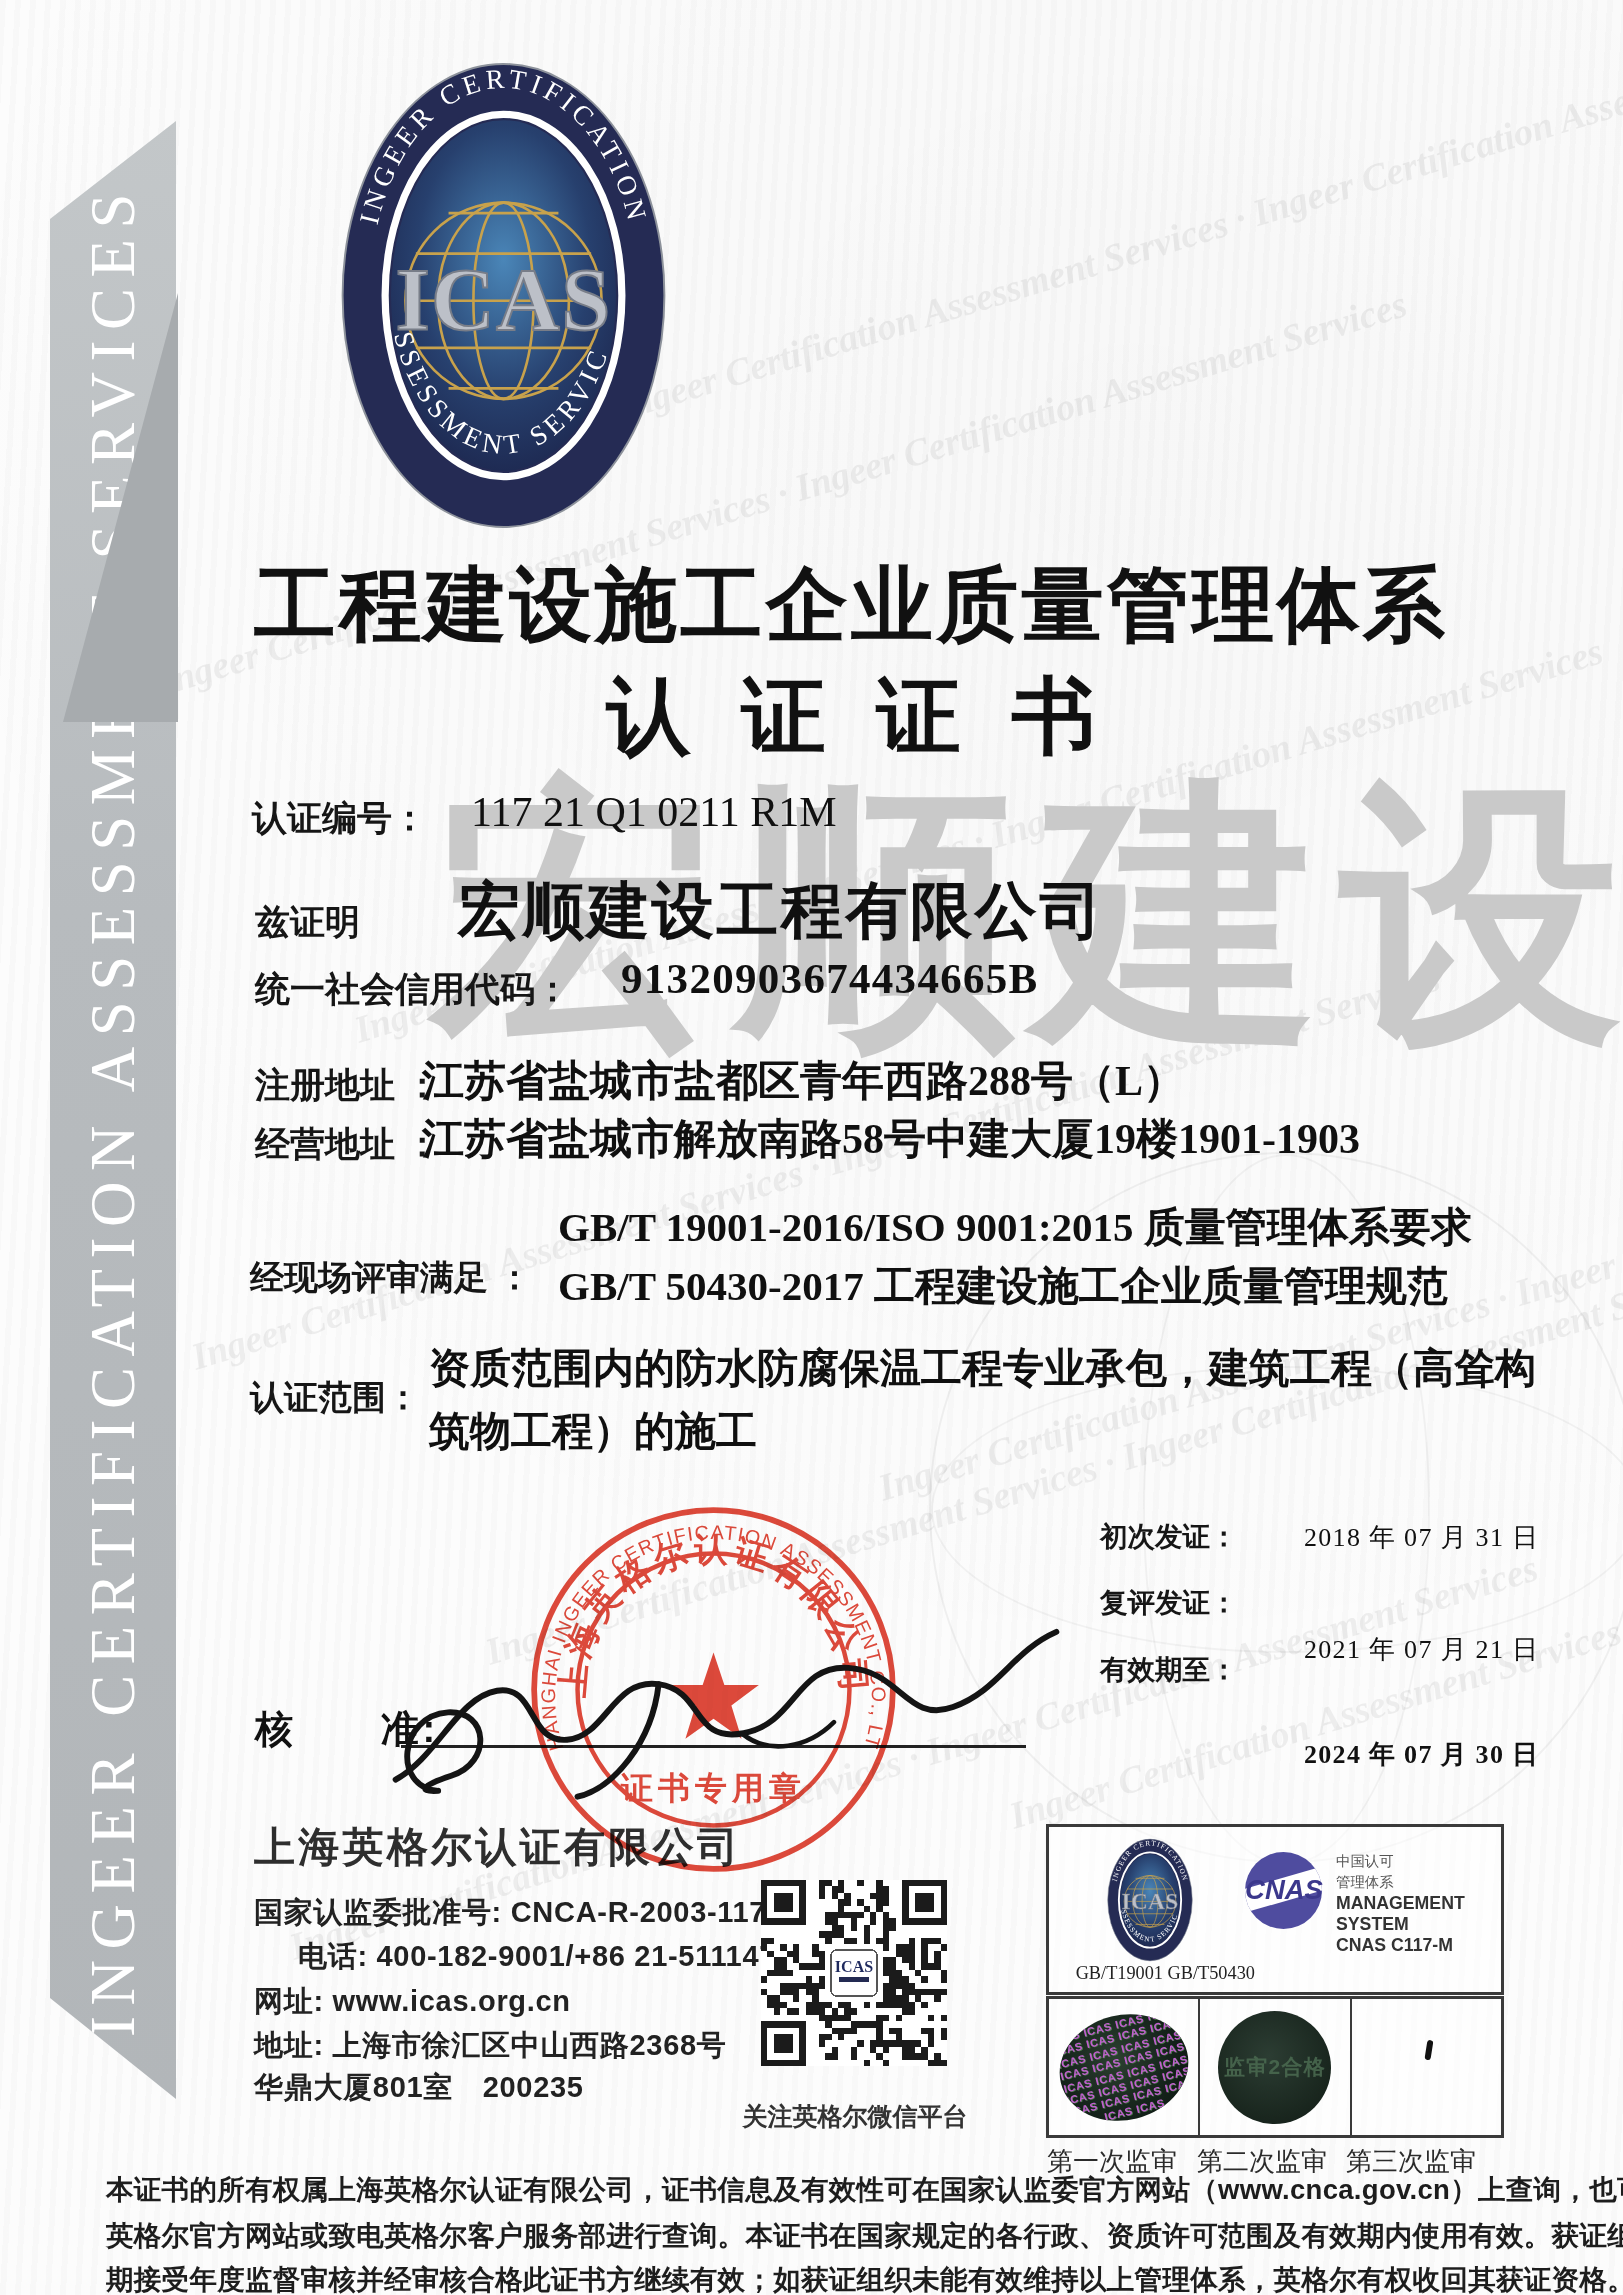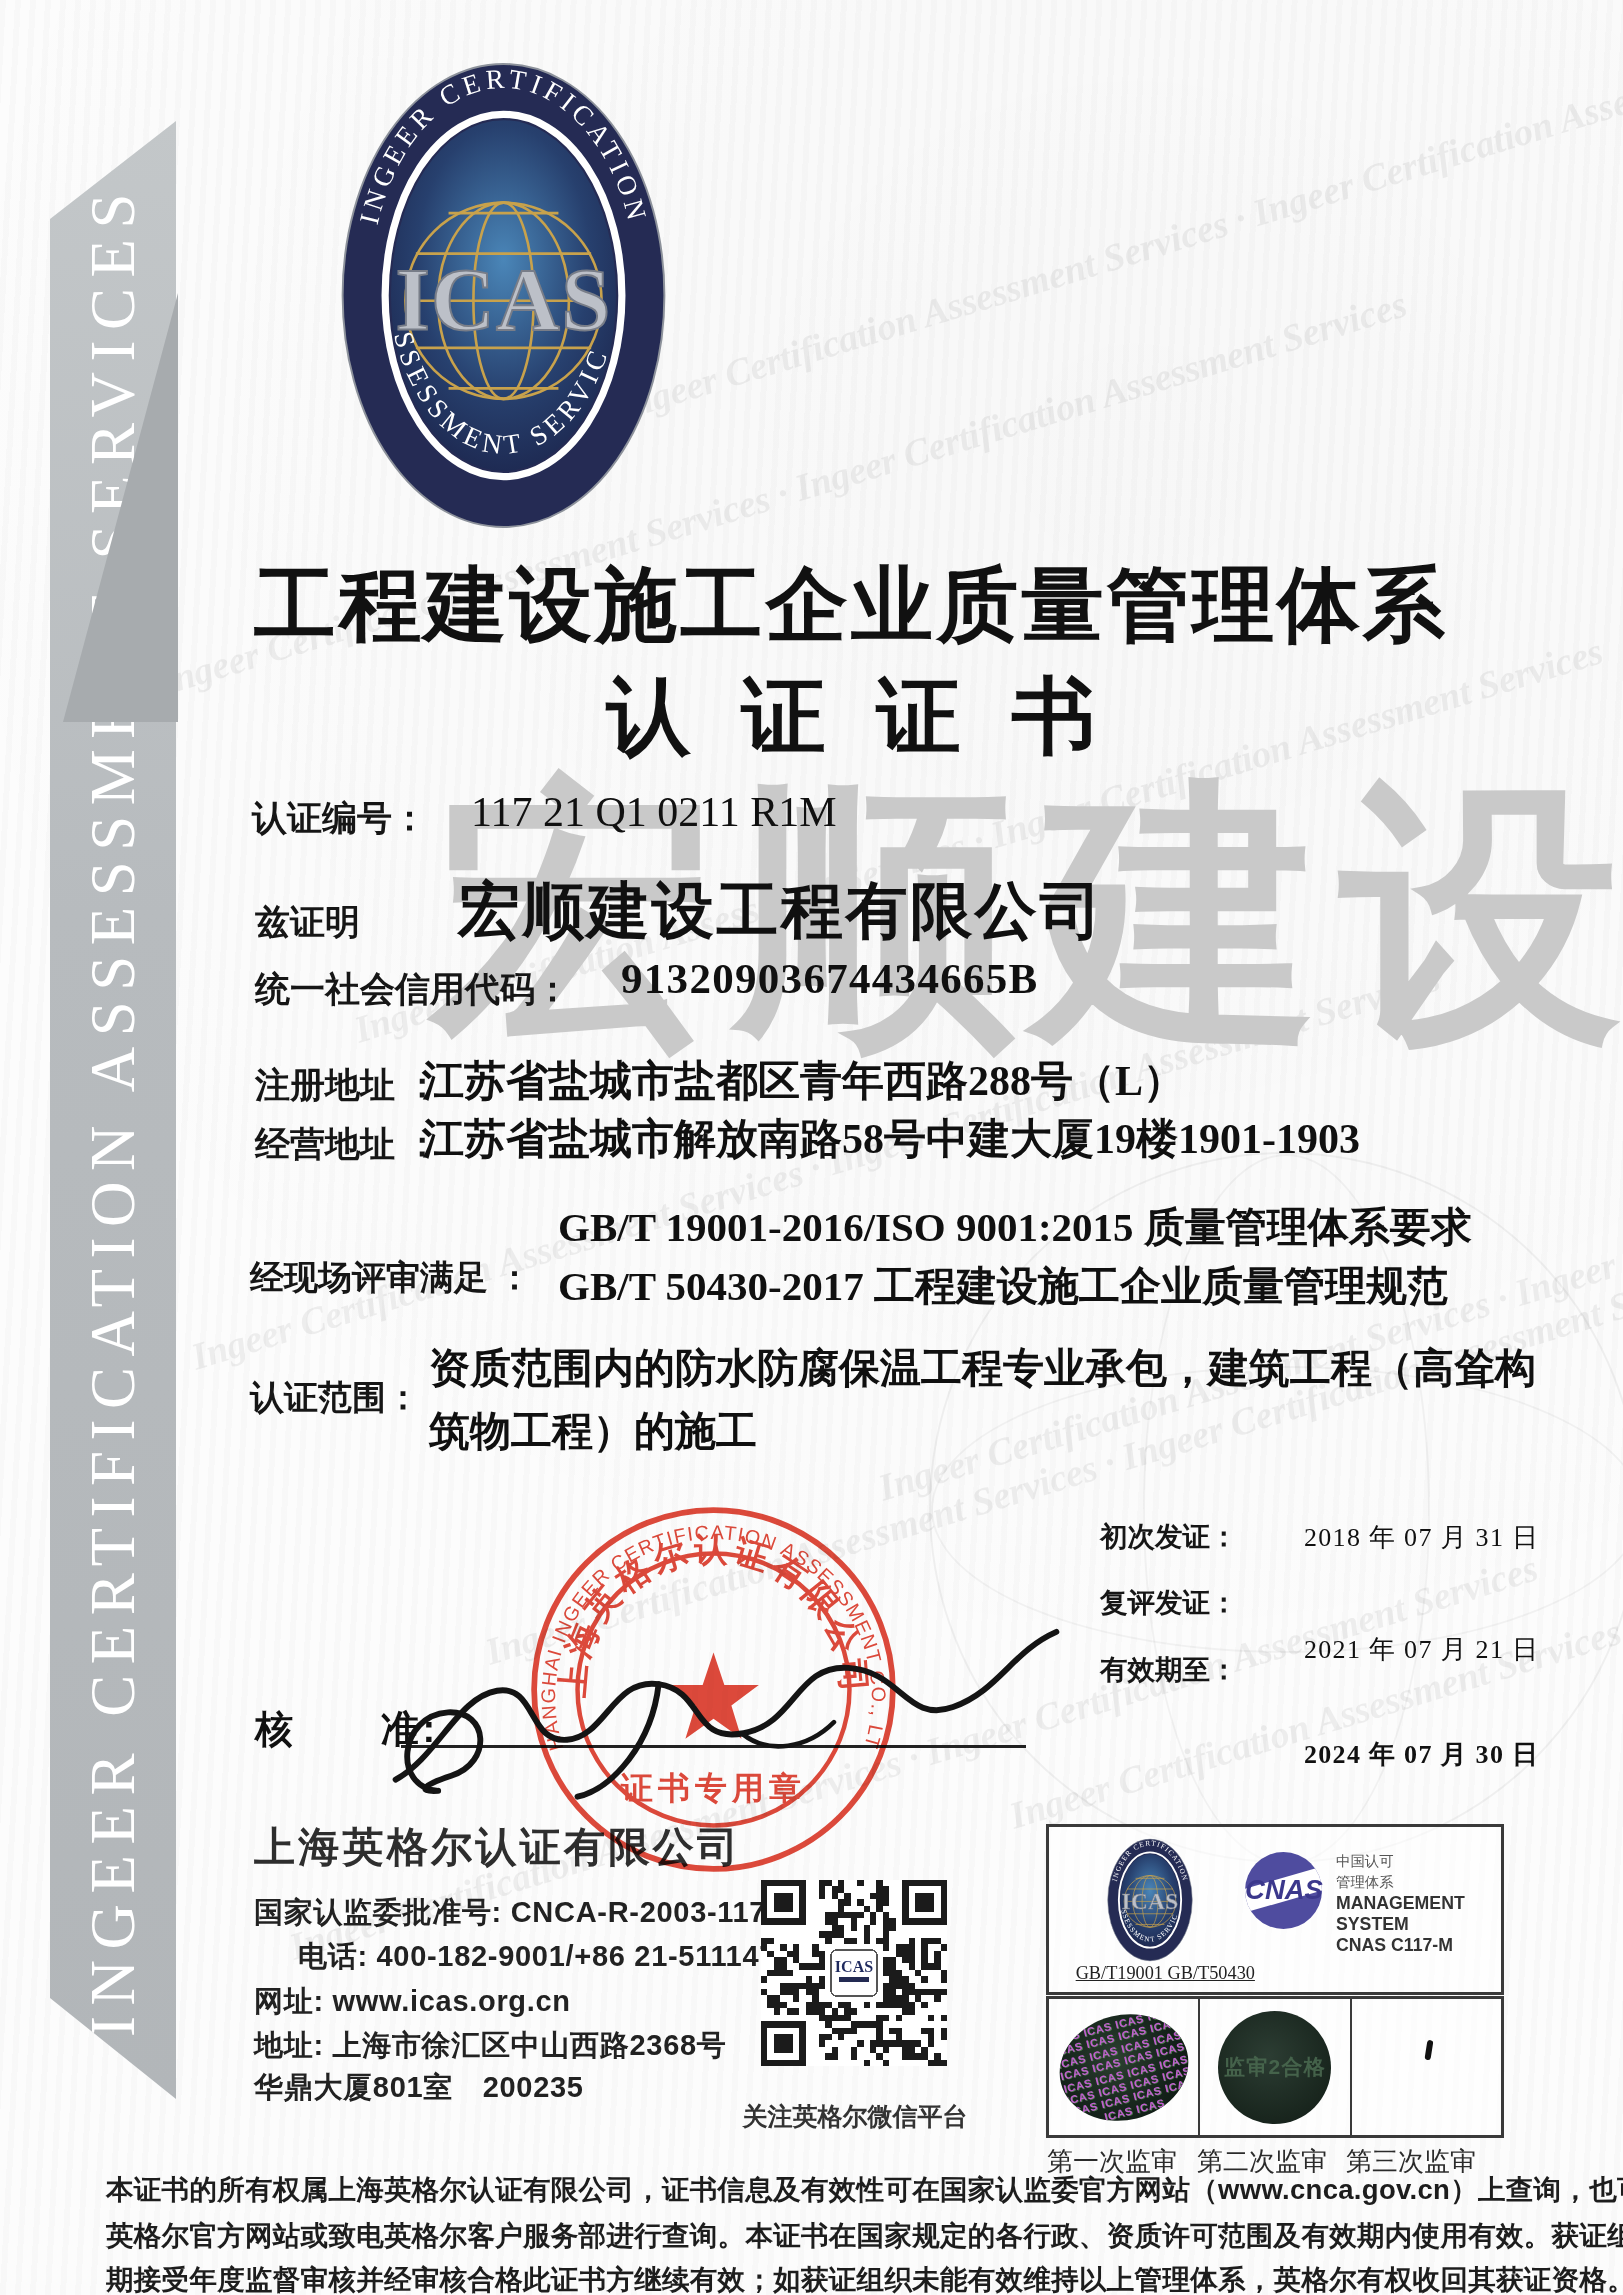--- a/index.html
+++ b/index.html
@@ -78,21 +78,21 @@
 
   
   .box1{position:absolute;z-index:5;left:1046px;top:1824px;width:452px;height:165px;
         border:3.3px solid #3a3a3a;background:rgba(255,255,255,0.55);}
   .box2{position:absolute;z-index:5;left:1046px;top:1996px;width:452px;height:136px;
         border:3.3px solid #3a3a3a;background:rgba(255,255,255,0.55);display:flex;}
   .cell{flex:1;position:relative;border-right:2.6px solid #3a3a3a;display:flex;
         align-items:center;justify-content:center;overflow:hidden;}
   .cell:last-child{border-right:none;}
   .gb-cap{position:absolute;left:18.3px;top:136px;width:196px;text-align:center;
-        font-family:"Liberation Serif",serif;font-size:18.3px;color:#222;text-decoration:underline;}
+        font-family:"Liberation Serif",serif;font-size:18.3px;color:#222;}
   .cnas{position:absolute;left:196px;top:25px;width:77px;height:77px;border-radius:50%;
         background:#4f4c9f;overflow:hidden;}
   .cnas::before{content:"";position:absolute;left:-25%;top:34%;width:150%;height:30%;
         background:#fff;transform:rotate(-16deg);}
   .cnas-text{position:absolute;left:193px;top:47px;width:84px;text-align:center;
         font-size:27.5px;font-weight:900;color:#3b388c;letter-spacing:0;z-index:2;font-style:italic;}
   .cnas-legend{position:absolute;left:287px;top:23.6px;line-height:21px;color:#555;font-size:14.4px;}
   .cnas-legend .en{font-size:17.7px;color:#333;font-weight:600;}
   .seal-small{position:absolute;left:58px;top:10.5px;width:86px;height:124px;}
 

